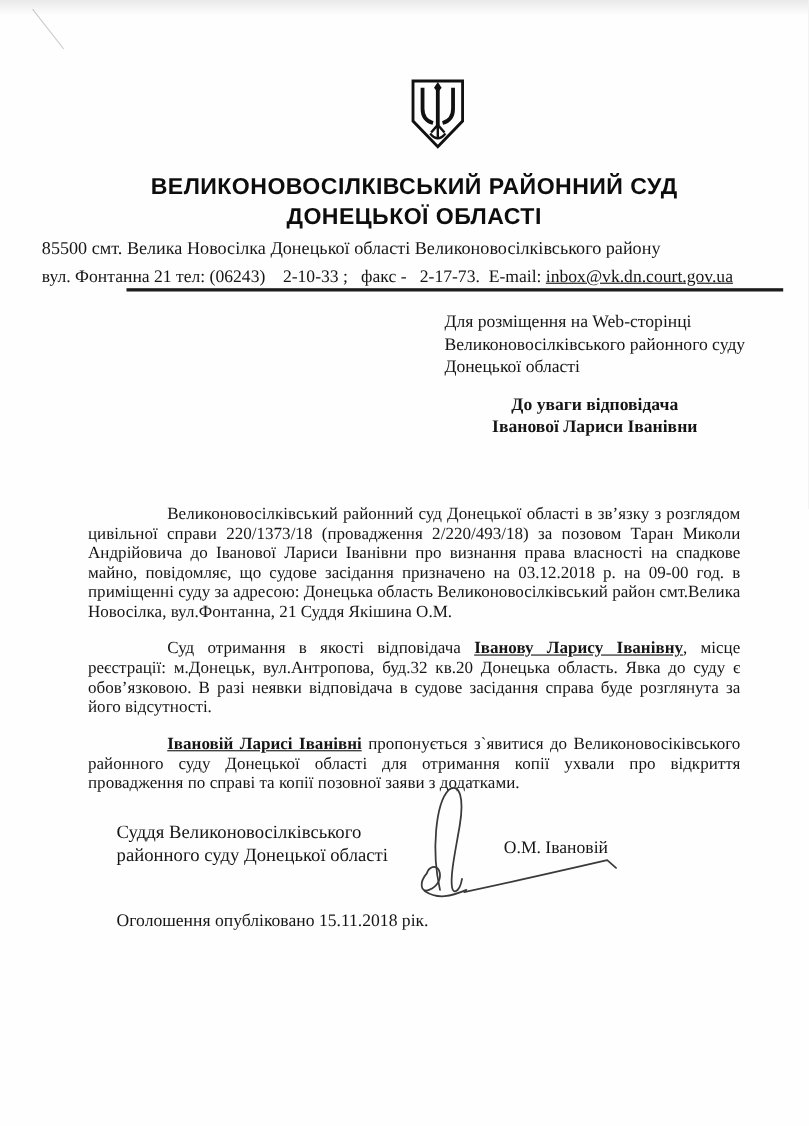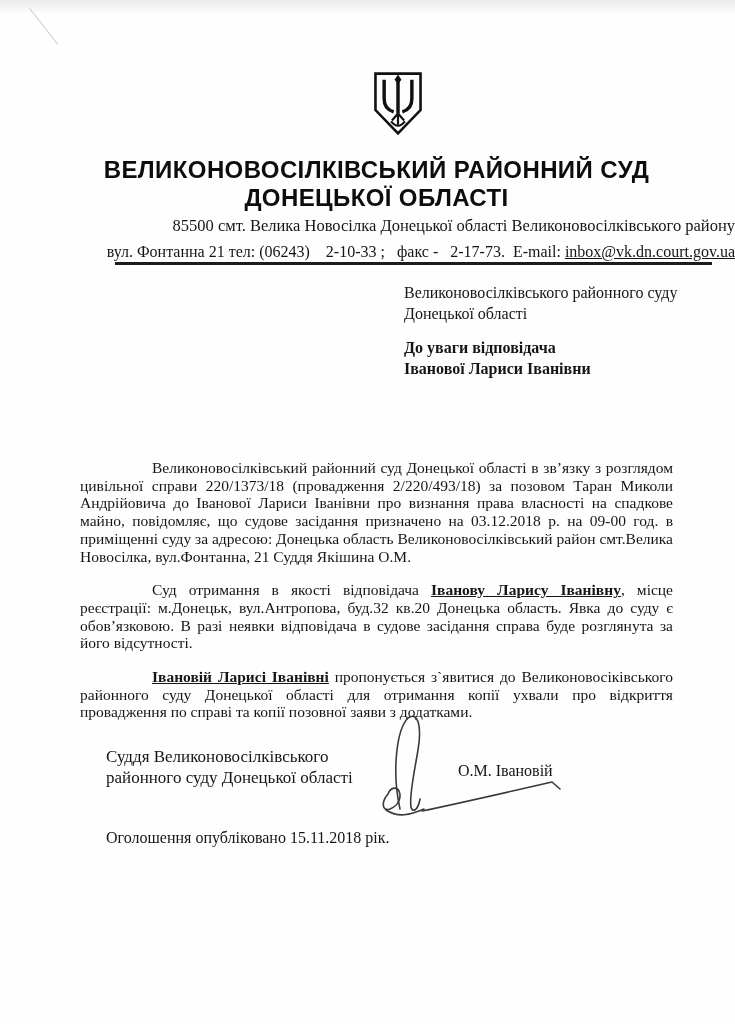--- a/index.html
+++ b/index.html
@@ -22,39 +22,39 @@
     position: absolute; left: 30px; top: 8px; width: 46px; height: 1px;
     background: #c9c9c9; transform: rotate(52deg); transform-origin: left top;
   }
   .emblem {
     position: absolute; left: 372px; top: 70px; width: 52px; height: 68px;
   }
   .title-block {
     position: absolute; left: 0; right: 0; top: 156px;
     text-align: center; padding-left: 18px;
     font-family: "Liberation Sans", sans-serif;
-    font-weight: bold; font-size: 24px; line-height: 28px;
+    font-weight: bold; font-size: 21px; line-height: 28px;
     letter-spacing: 0.4px; color: #0d0d0d;
   }
   .addr-block {
     position: absolute; left: 38px; right: 0; top: 213px;
-    text-align: right; font-size: 16.5px; line-height: 26px;
+    text-align: left; font-size: 16.5px; line-height: 26px;
   }
   .addr2 { white-space: pre-wrap; font-size: 16px; }
   .email { text-decoration: underline; }
   .head-rule {
     position: absolute; left: 115px; top: 262px; width: 597px; height: 2.5px;
     background: #1c1c1c;
   }
   .recipient-block {
     position: absolute; left: 404px; top: 283px;
     font-size: 16px; line-height: 20.5px;
   }
   .attention-block {
-    margin-top: 14px; font-weight: bold;
+    margin-top: 14px; font-weight: bold; text-align: center;
   }
   .body-block {
     position: absolute; left: 64px; top: 443px; width: 625px;
     font-size: 15.5px; line-height: 17.7px; text-align: justify;
   }
   .body-block p { margin: 16px; text-indent: 72px; }
   .bu { font-weight: bold; text-decoration: underline; }
   .sig-left {
     position: absolute; left: 106px; top: 747px;
     font-size: 17px; line-height: 20.5px;
@@ -96,20 +96,21 @@
   </div>
 
   <div class="addr-block">
     <div>85500 смт. Велика Новосілка Донецької області Великоновосілківського району</div>
     <div class="addr2"><span>вул. Фонтанна 21 тел: (06243)    2-10-33 ;   факс -   2-17-73.  E-mail: </span><span class="email">inbox@vk.dn.court.gov.ua</span></div>
   </div>
 
   <div class="head-rule"></div>
 
   <div class="recipient-block">
+    <div>Для розміщення на Web-сторінці</div>
     <div>Великоновосілківського районного суду</div>
     <div>Донецької області</div>
     <div class="attention-block">
       <div>До уваги відповідача</div>
       <div>Іванової Лариси Іванівни</div>
     </div>
   </div>
 
   <div class="body-block">
     <p><span>Великоновосілківський районний суд Донецької області в зв’язку з розглядом цивільної справи 220/1373/18 (провадження 2/220/493/18) за позовом Таран Миколи Андрійовича до Іванової Лариси Іванівни про визнання права власності на спадкове майно,  повідомляє, що судове засідання призначено на 03.12.2018  р. на 09-00 год. в приміщенні суду за адресою: Донецька область Великоновосілківський район смт.Велика Новосілка, вул.Фонтанна, 21 Суддя Якішина О.М.</span></p>

